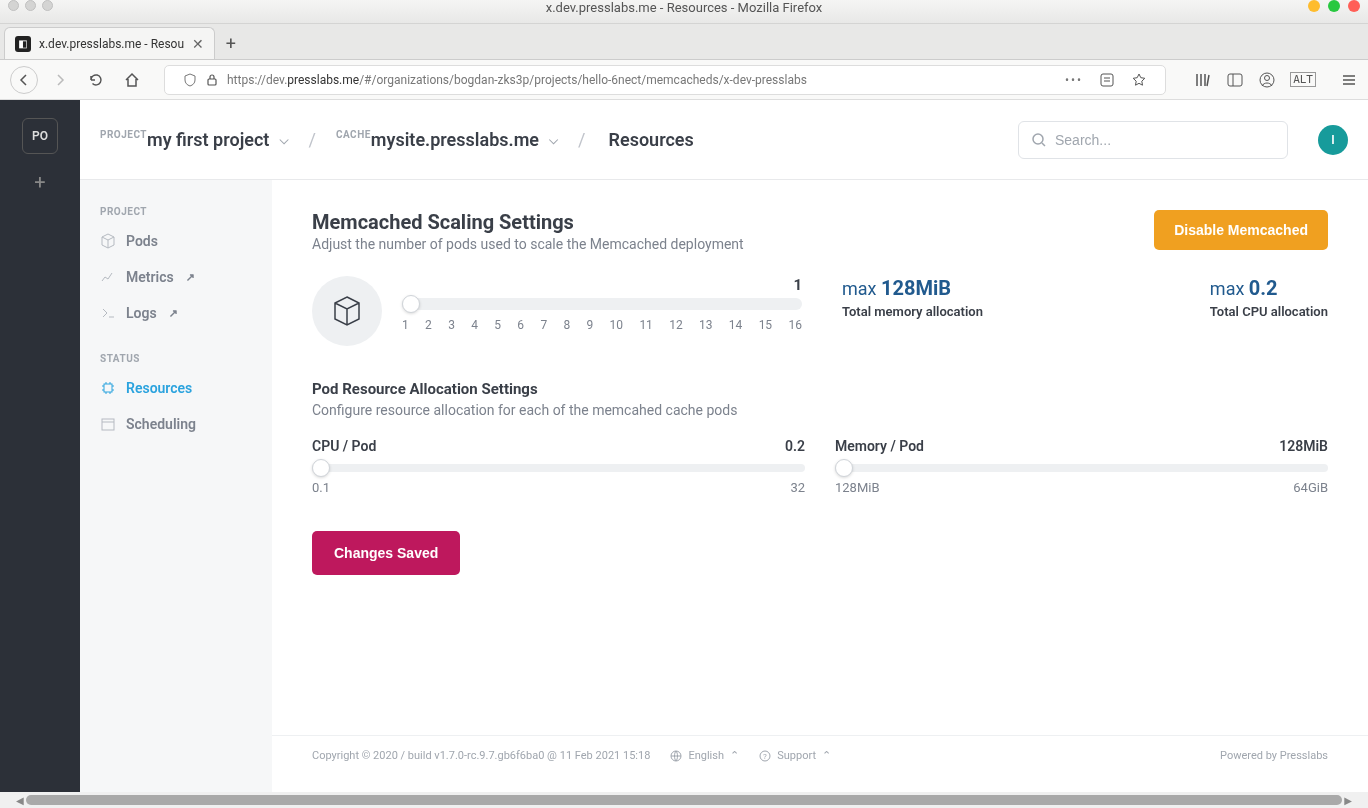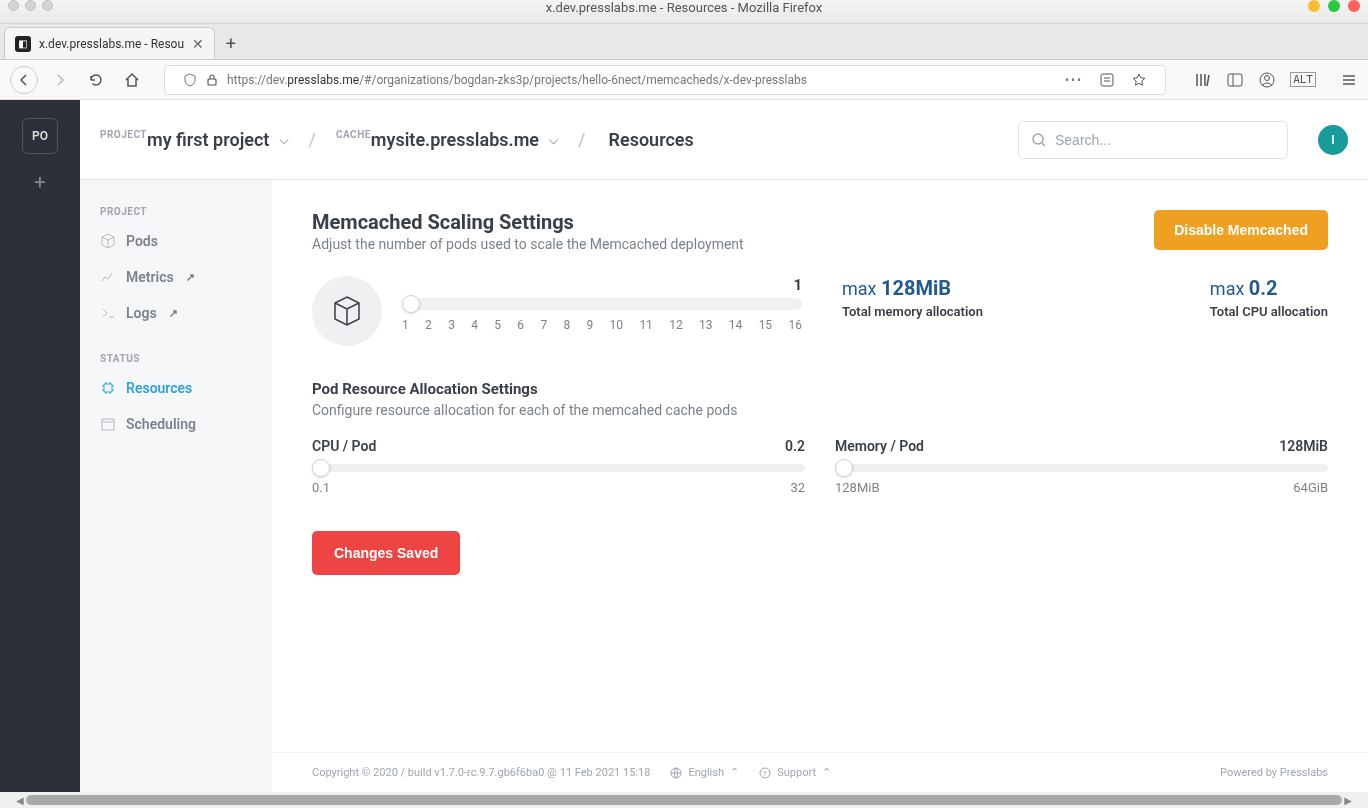--- a/index.html
+++ b/index.html
@@ -90,24 +90,24 @@
 .sub-title { font-size: 15px; font-weight: 700; color: #3a3f48; }
 .sub-sub { font-size: 14px; color: #7c828d; margin-top: 4px; }
 
 .pod-sliders { display: flex; gap: 30px; margin-top: 20px; }
 .pod-slider { flex: 1; }
 .ps-head { display: flex; justify-content: space-between; font-size: 14px; font-weight: 600; color: #3a3f48; margin-bottom: 10px; }
 .ps-track { height: 8px; background: #eef0f2; border-radius: 4px; position: relative; }
 .ps-thumb { width: 18px; height: 18px; background: #fff; border: 1px solid #d0d4d9; border-radius: 50%; position: absolute; top: -5px; left: 0; box-shadow: 0 1px 3px rgba(0,0,0,0.15); cursor: grab; }
 .ps-minmax { display: flex; justify-content: space-between; font-size: 13px; color: #7c828d; margin-top: 8px; }
 
-.save-btn { margin-top: 36px; background: #ef4444; color: #fff; border: none; border-radius: 5px; padding: 14px 22px; font-size: 14px; font-weight: 600; cursor: default; }
-
-
-.footer { position: absolute; bottom: 0; left: 0; right: 0; height: 40px; border-top: 1px solid #eef0f2; display: flex; align-items: center; padding: 0 40px; font-size: 11px; color: #a0a6ae; gap: 20px; background: #fff;}
+.save-btn { margin-top: 36px; background: #be185d; color: #fff; border: none; border-radius: 5px; padding: 14px 22px; font-size: 14px; font-weight: 600; cursor: default; }
+
+
+.footer { position: absolute; bottom: 17px; left: 0; right: 0; height: 40px; border-top: 1px solid #eef0f2; display: flex; align-items: center; padding: 0 40px; font-size: 11px; color: #a0a6ae; gap: 20px; background: #fff;}
 .footer-item { display: flex; align-items: center; gap: 6px; cursor: pointer; }
 .footer-right { margin-left: auto; }
 
 
 .bottom-scroll { height: 16px; background: #f0f0f0; display: flex; align-items: center; padding: 0 16px; }
 .bottom-scroll .track { flex: 1; height: 10px; background: #a9a9a9; border-radius: 5px; margin: 0 2px; }
 .bottom-scroll .arrow { color: #888; font-size: 10px; }
 
 svg { display: block; }
 </style>

